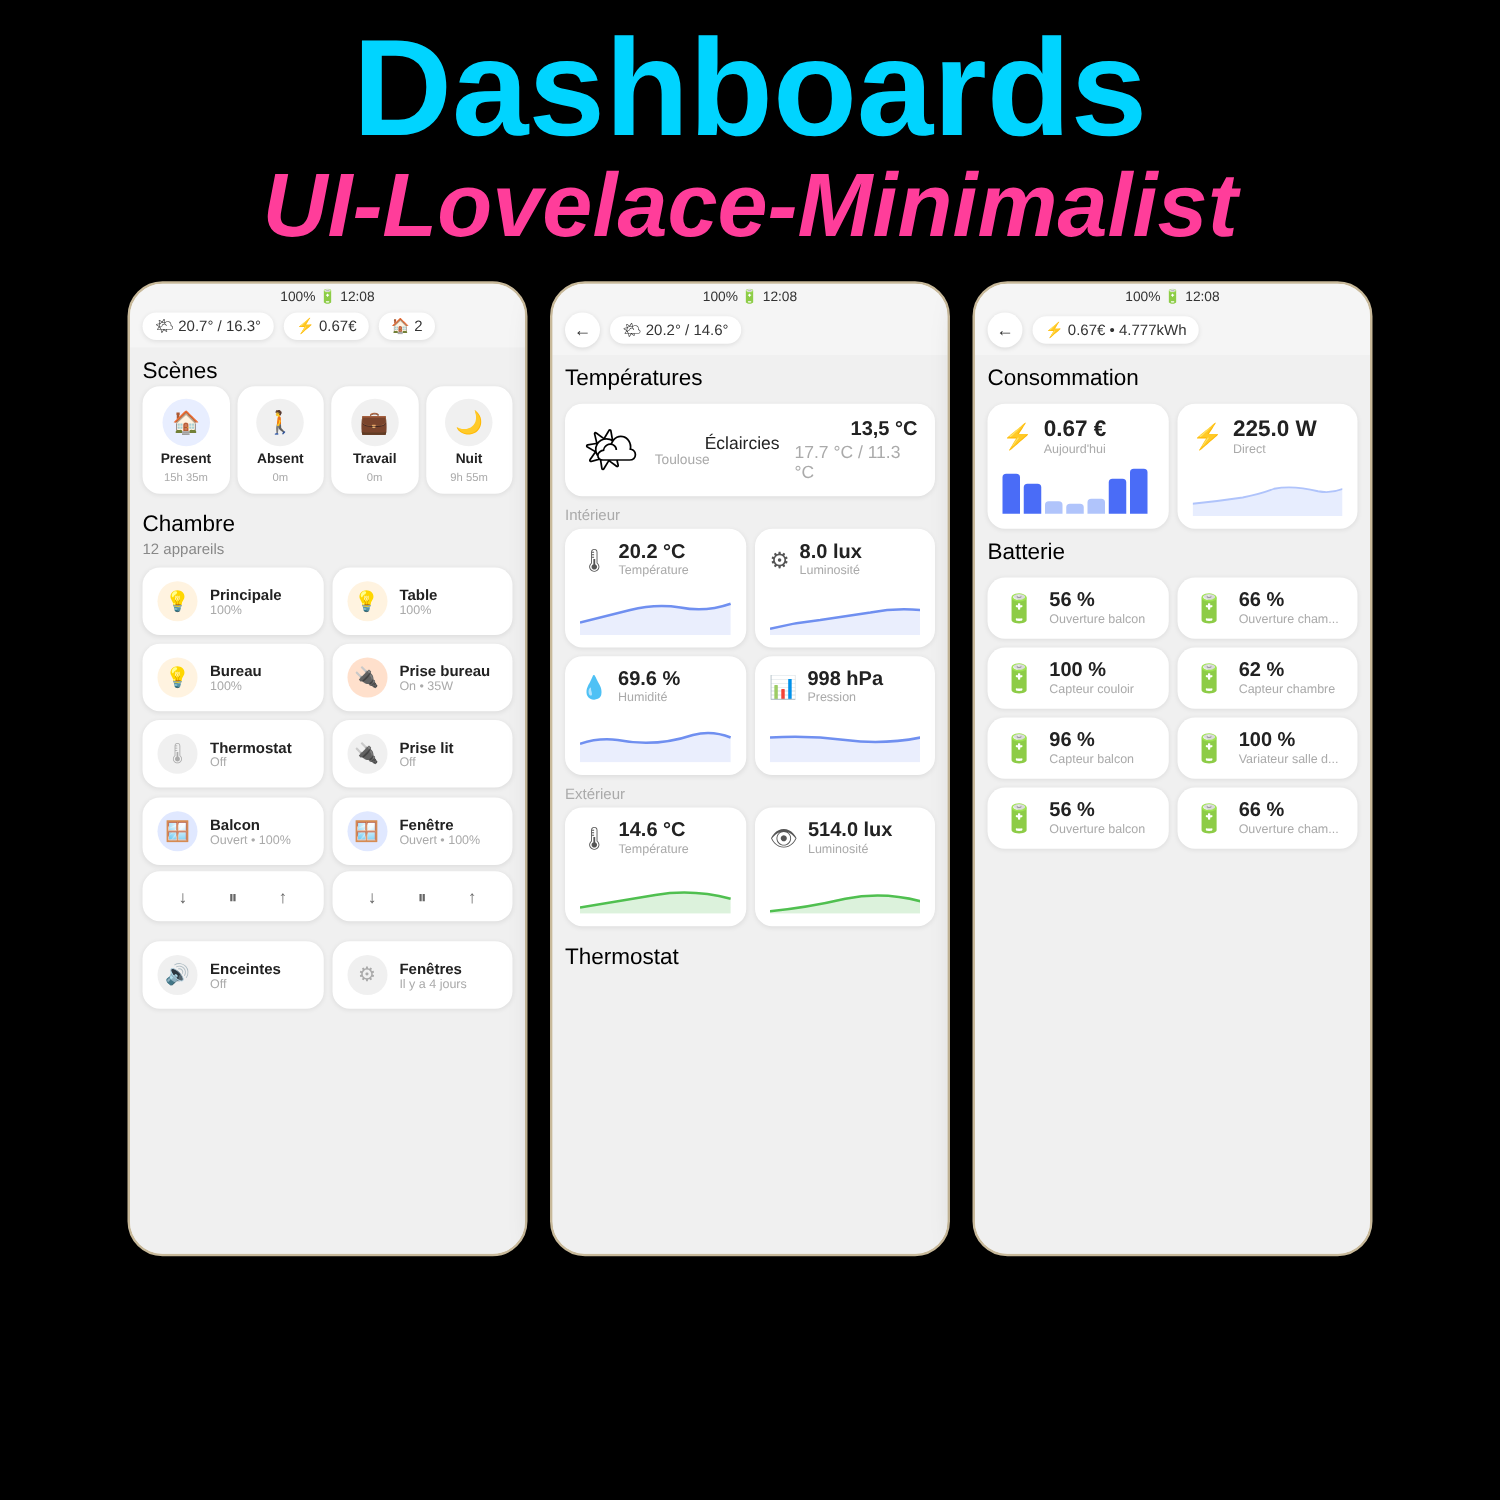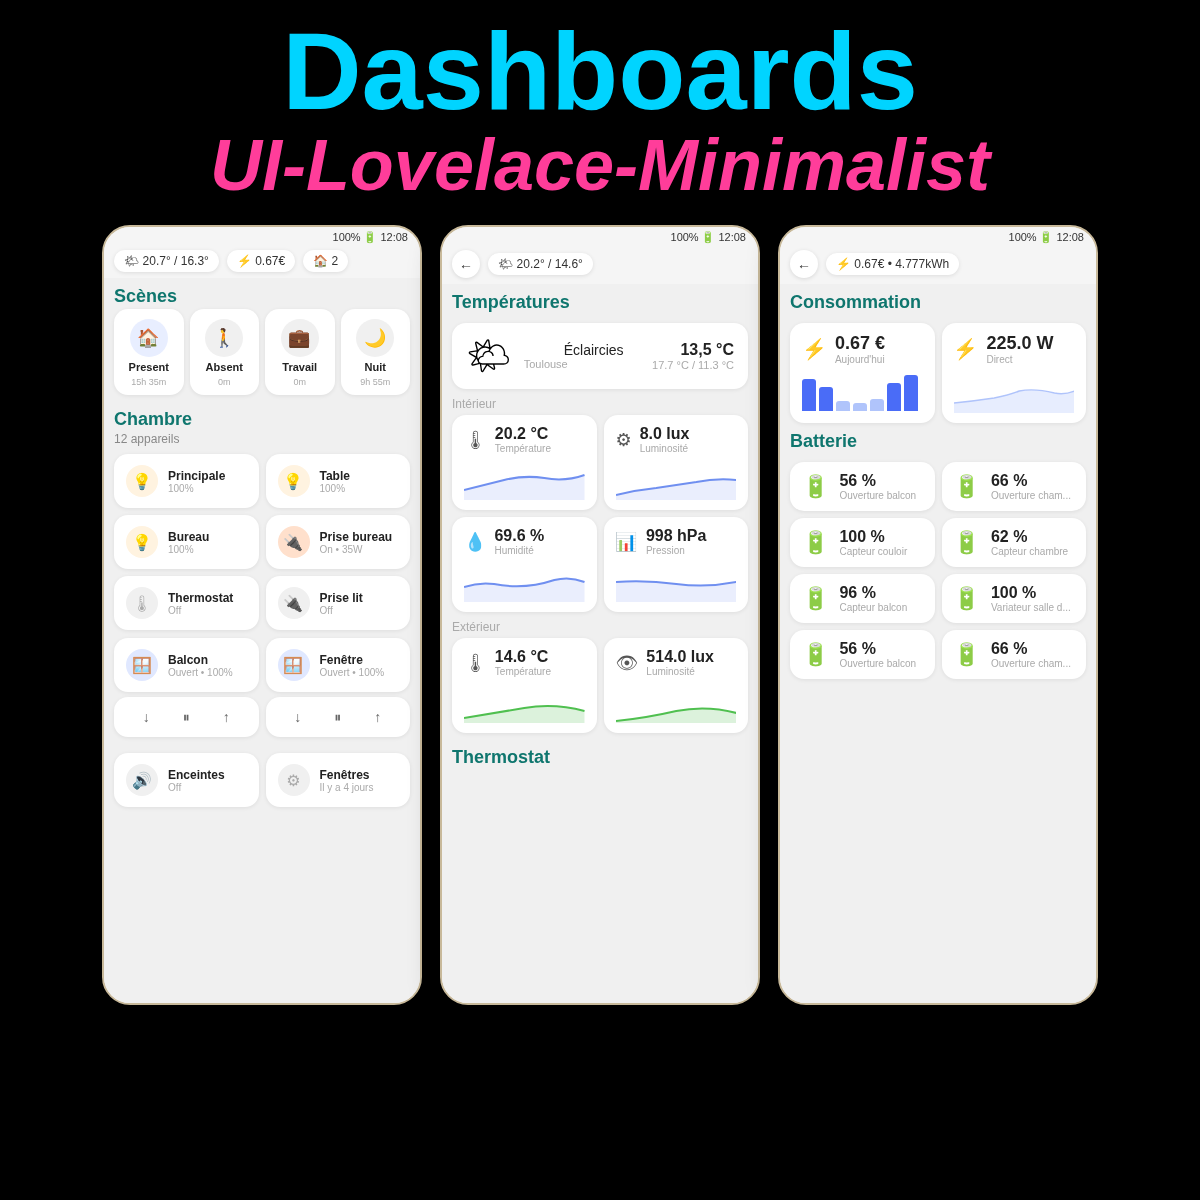--- a/index.html
+++ b/index.html
@@ -50,21 +50,21 @@
       overflow: hidden;
       display: flex;
       flex-direction: column;
       position: relative;
       box-shadow: 0 8px 30px rgba(0,0,0,0.4);
     }
 
     
     .status-bar {
       display: flex;
-      justify-content: flex-end;
+      justify-content: center;
       align-items: center;
       padding: 4px 12px 2px;
       font-size: 11px;
       color: #333;
       background: #f5f5f5;
       gap: 4px;
       flex-shrink: 0;
     }
 
     
@@ -92,22 +92,22 @@
     .phone-content {
       flex: 1;
       overflow: hidden;
       padding: 8px 10px;
       background: #f0f0f0;
     }
 
     
     .section-title {
       font-size: 18px;
-      font-weight: 700;
-      color: #0f766e;
+      font-weight: 400;
+      color: #000000;
       margin-bottom: 2px;
     }
     .section-sub {
       font-size: 12px;
       color: #888;
       margin-bottom: 8px;
     }
 
     
     .scenes-grid {
@@ -227,21 +227,21 @@
       display: flex;
       align-items: center;
       gap: 12px;
       margin-bottom: 8px;
     }
     .weather-icon { font-size: 36px; }
     .weather-info { flex: 1; }
     .weather-place { font-size: 14px; font-weight: 400; color: #222; padding-left: 40px; }
     .weather-sub { font-size: 11px; color: #aaa; }
     .weather-temp { font-size: 16px; font-weight: 700; color: #222; text-align: right; }
-    .weather-temp-sub { font-size: 11px; color: #aaa; text-align: right; }
+    .weather-temp-sub { font-size: 14px; color: #aaa; }
 
     .sensor-grid {
       display: grid;
       grid-template-columns: 1fr 1fr;
       gap: 7px;
       margin-bottom: 8px;
     }
     .sensor-card {
       background: #fff;
       border-radius: 14px;

